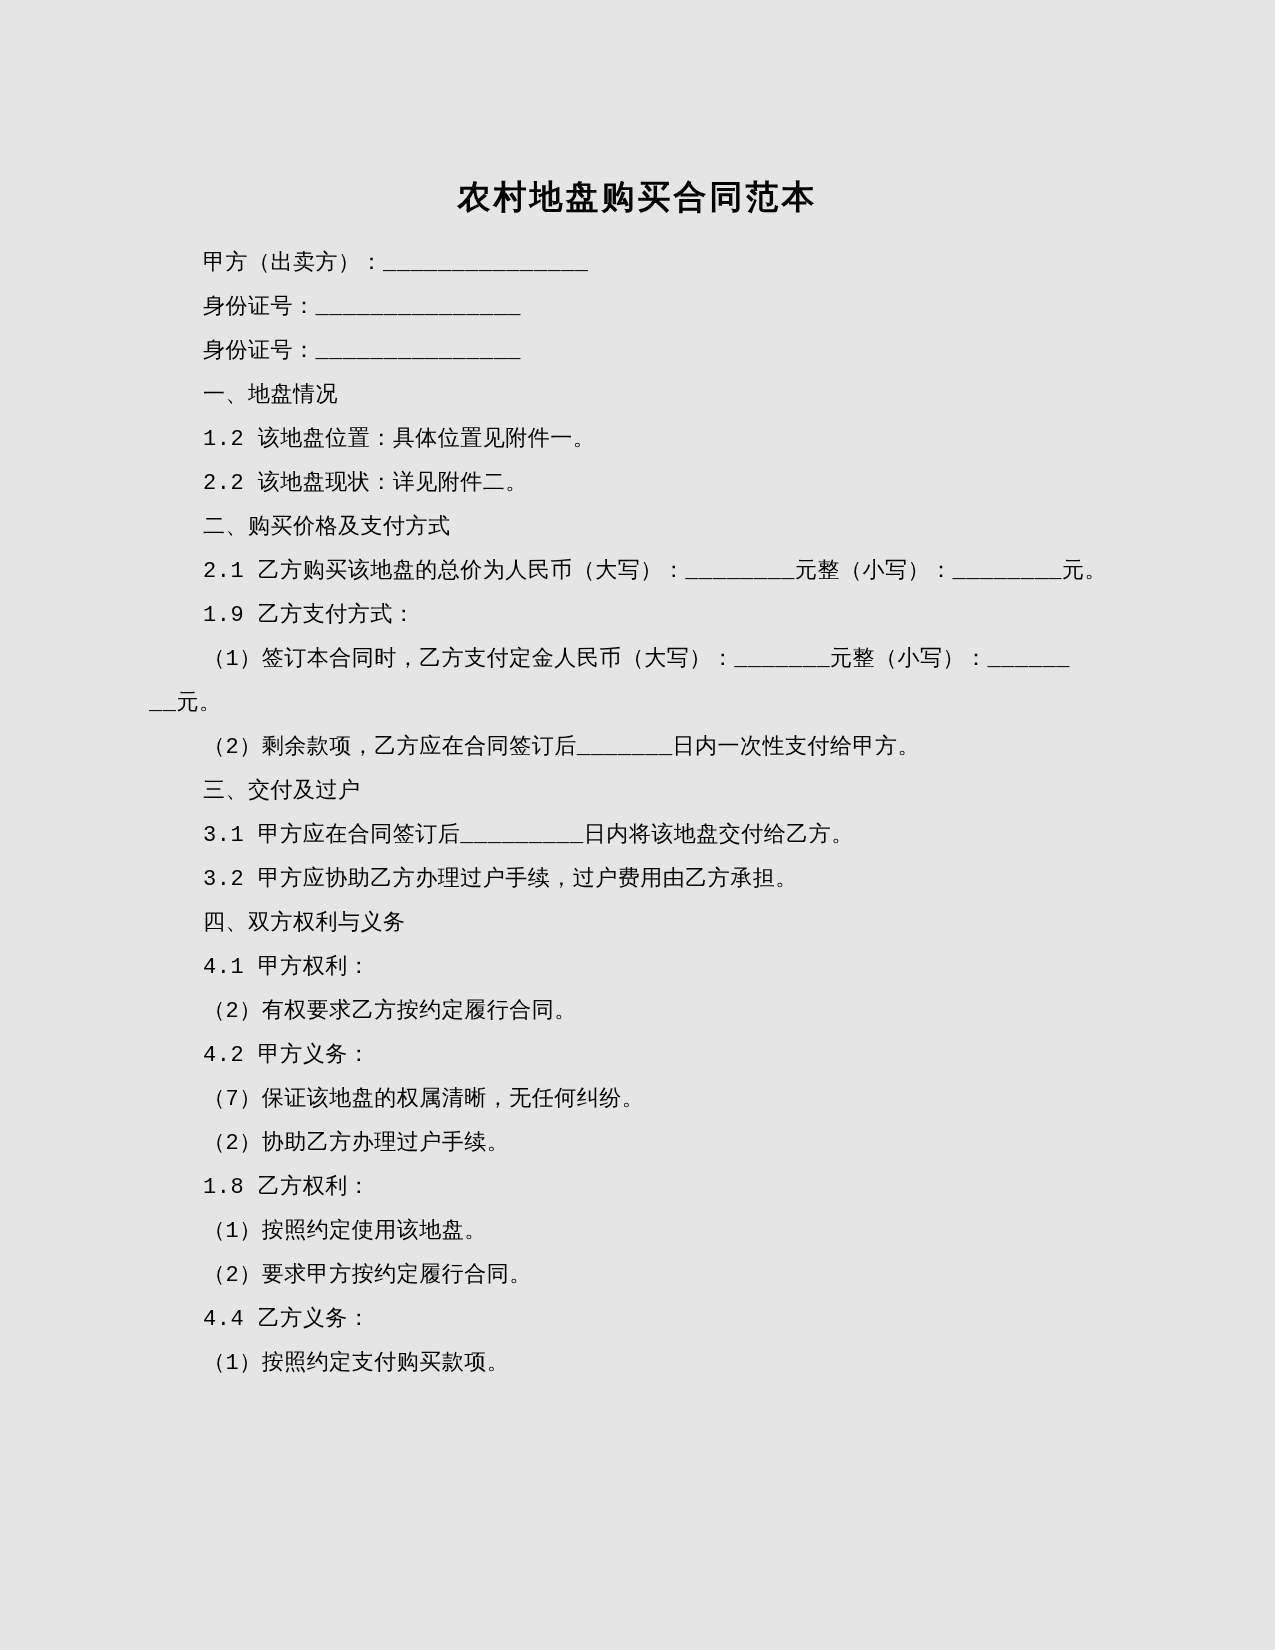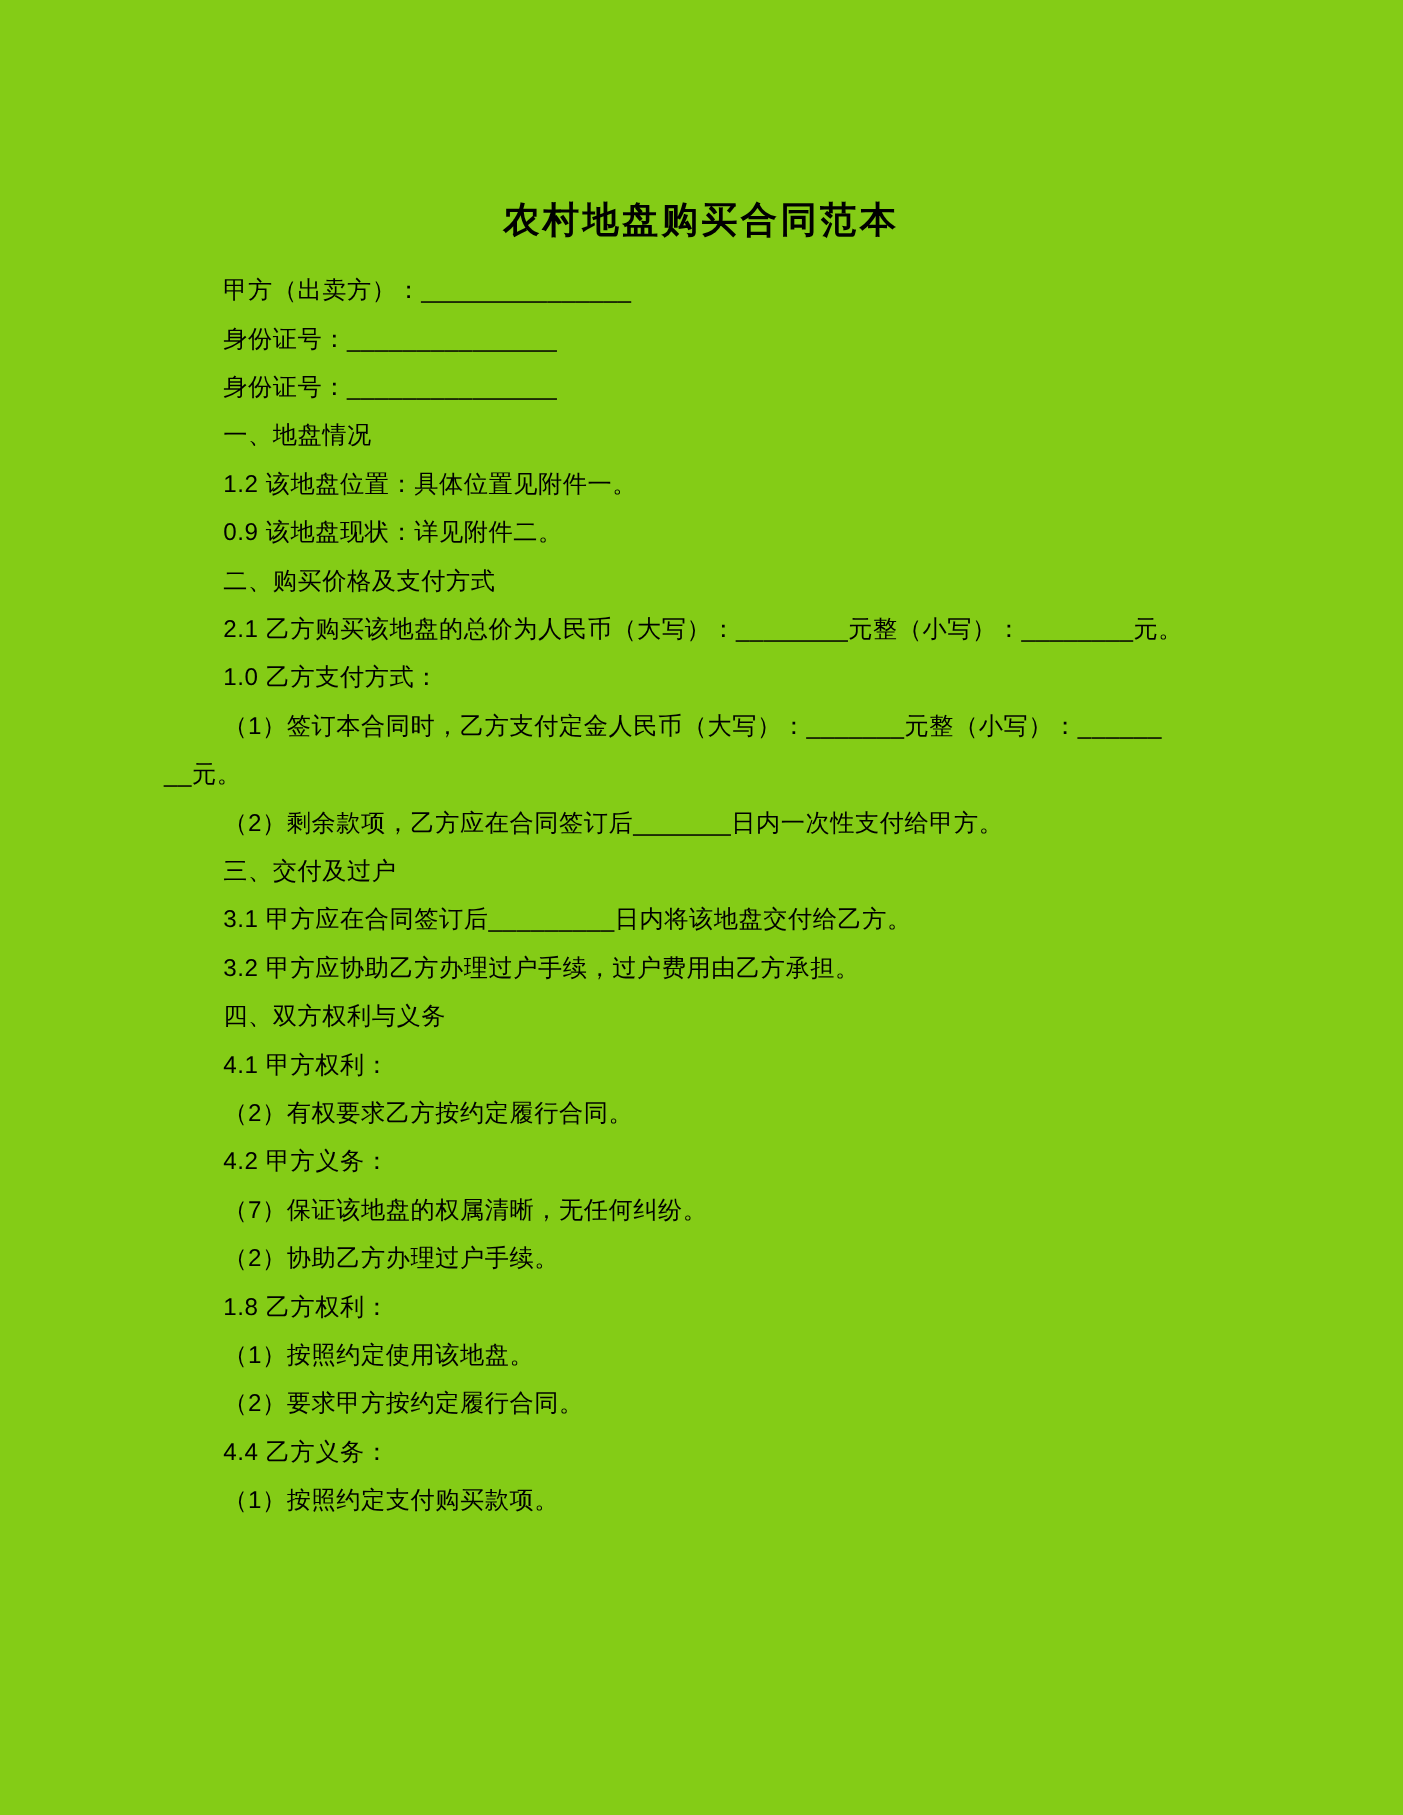--- a/index.html
+++ b/index.html
@@ -5,23 +5,23 @@
   html, body {
     margin: 0;
     padding: 0;
     background: #ffffff;
   }
   .page {
     position: relative;
     width: 1275px;
     height: 1650px;
     margin: 0 auto;
-    background: #84cc16;
+    background: #e5e5e5;
     color: #000000;
-    font-family: Liberation Sans, sans-serif;
+    font-family: Liberation Mono, monospace;
     box-sizing: border-box;
     padding: 183px 148px 0 148px;
     overflow: hidden;
   }
   .doc-title {
     margin: 0;
     font-size: 33px;
     line-height: 33px;
     font-weight: 700;
     text-align: center;
@@ -47,24 +47,24 @@
 <body>
 
 <div class="page">
   <h1 class="doc-title">农村地盘购买合同范本</h1>
   <div class="doc-body" id="doc-body">
       <p class="line">甲方（出卖方）：_______________</p>
       <p class="line">身份证号：_______________</p>
       <p class="line">身份证号：_______________</p>
       <p class="line">一、地盘情况</p>
       <p class="line">1.2 该地盘位置：具体位置见附件一。</p>
-      <p class="line">0.9 该地盘现状：详见附件二。</p>
+      <p class="line">2.2 该地盘现状：详见附件二。</p>
       <p class="line">二、购买价格及支付方式</p>
       <p class="line">2.1 乙方购买该地盘的总价为人民币（大写）：________元整（小写）：________元。</p>
-      <p class="line">1.0 乙方支付方式：</p>
+      <p class="line">1.9 乙方支付方式：</p>
       <p class="line">（1）签订本合同时，乙方支付定金人民币（大写）：_______元整（小写）：______</p>
       <p class="line no-indent">__元。</p>
       <p class="line">（2）剩余款项，乙方应在合同签订后_______日内一次性支付给甲方。</p>
       <p class="line">三、交付及过户</p>
       <p class="line">3.1 甲方应在合同签订后_________日内将该地盘交付给乙方。</p>
       <p class="line">3.2 甲方应协助乙方办理过户手续，过户费用由乙方承担。</p>
       <p class="line">四、双方权利与义务</p>
       <p class="line">4.1 甲方权利：</p>
       <p class="line">（2）有权要求乙方按约定履行合同。</p>
       <p class="line">4.2 甲方义务：</p>

